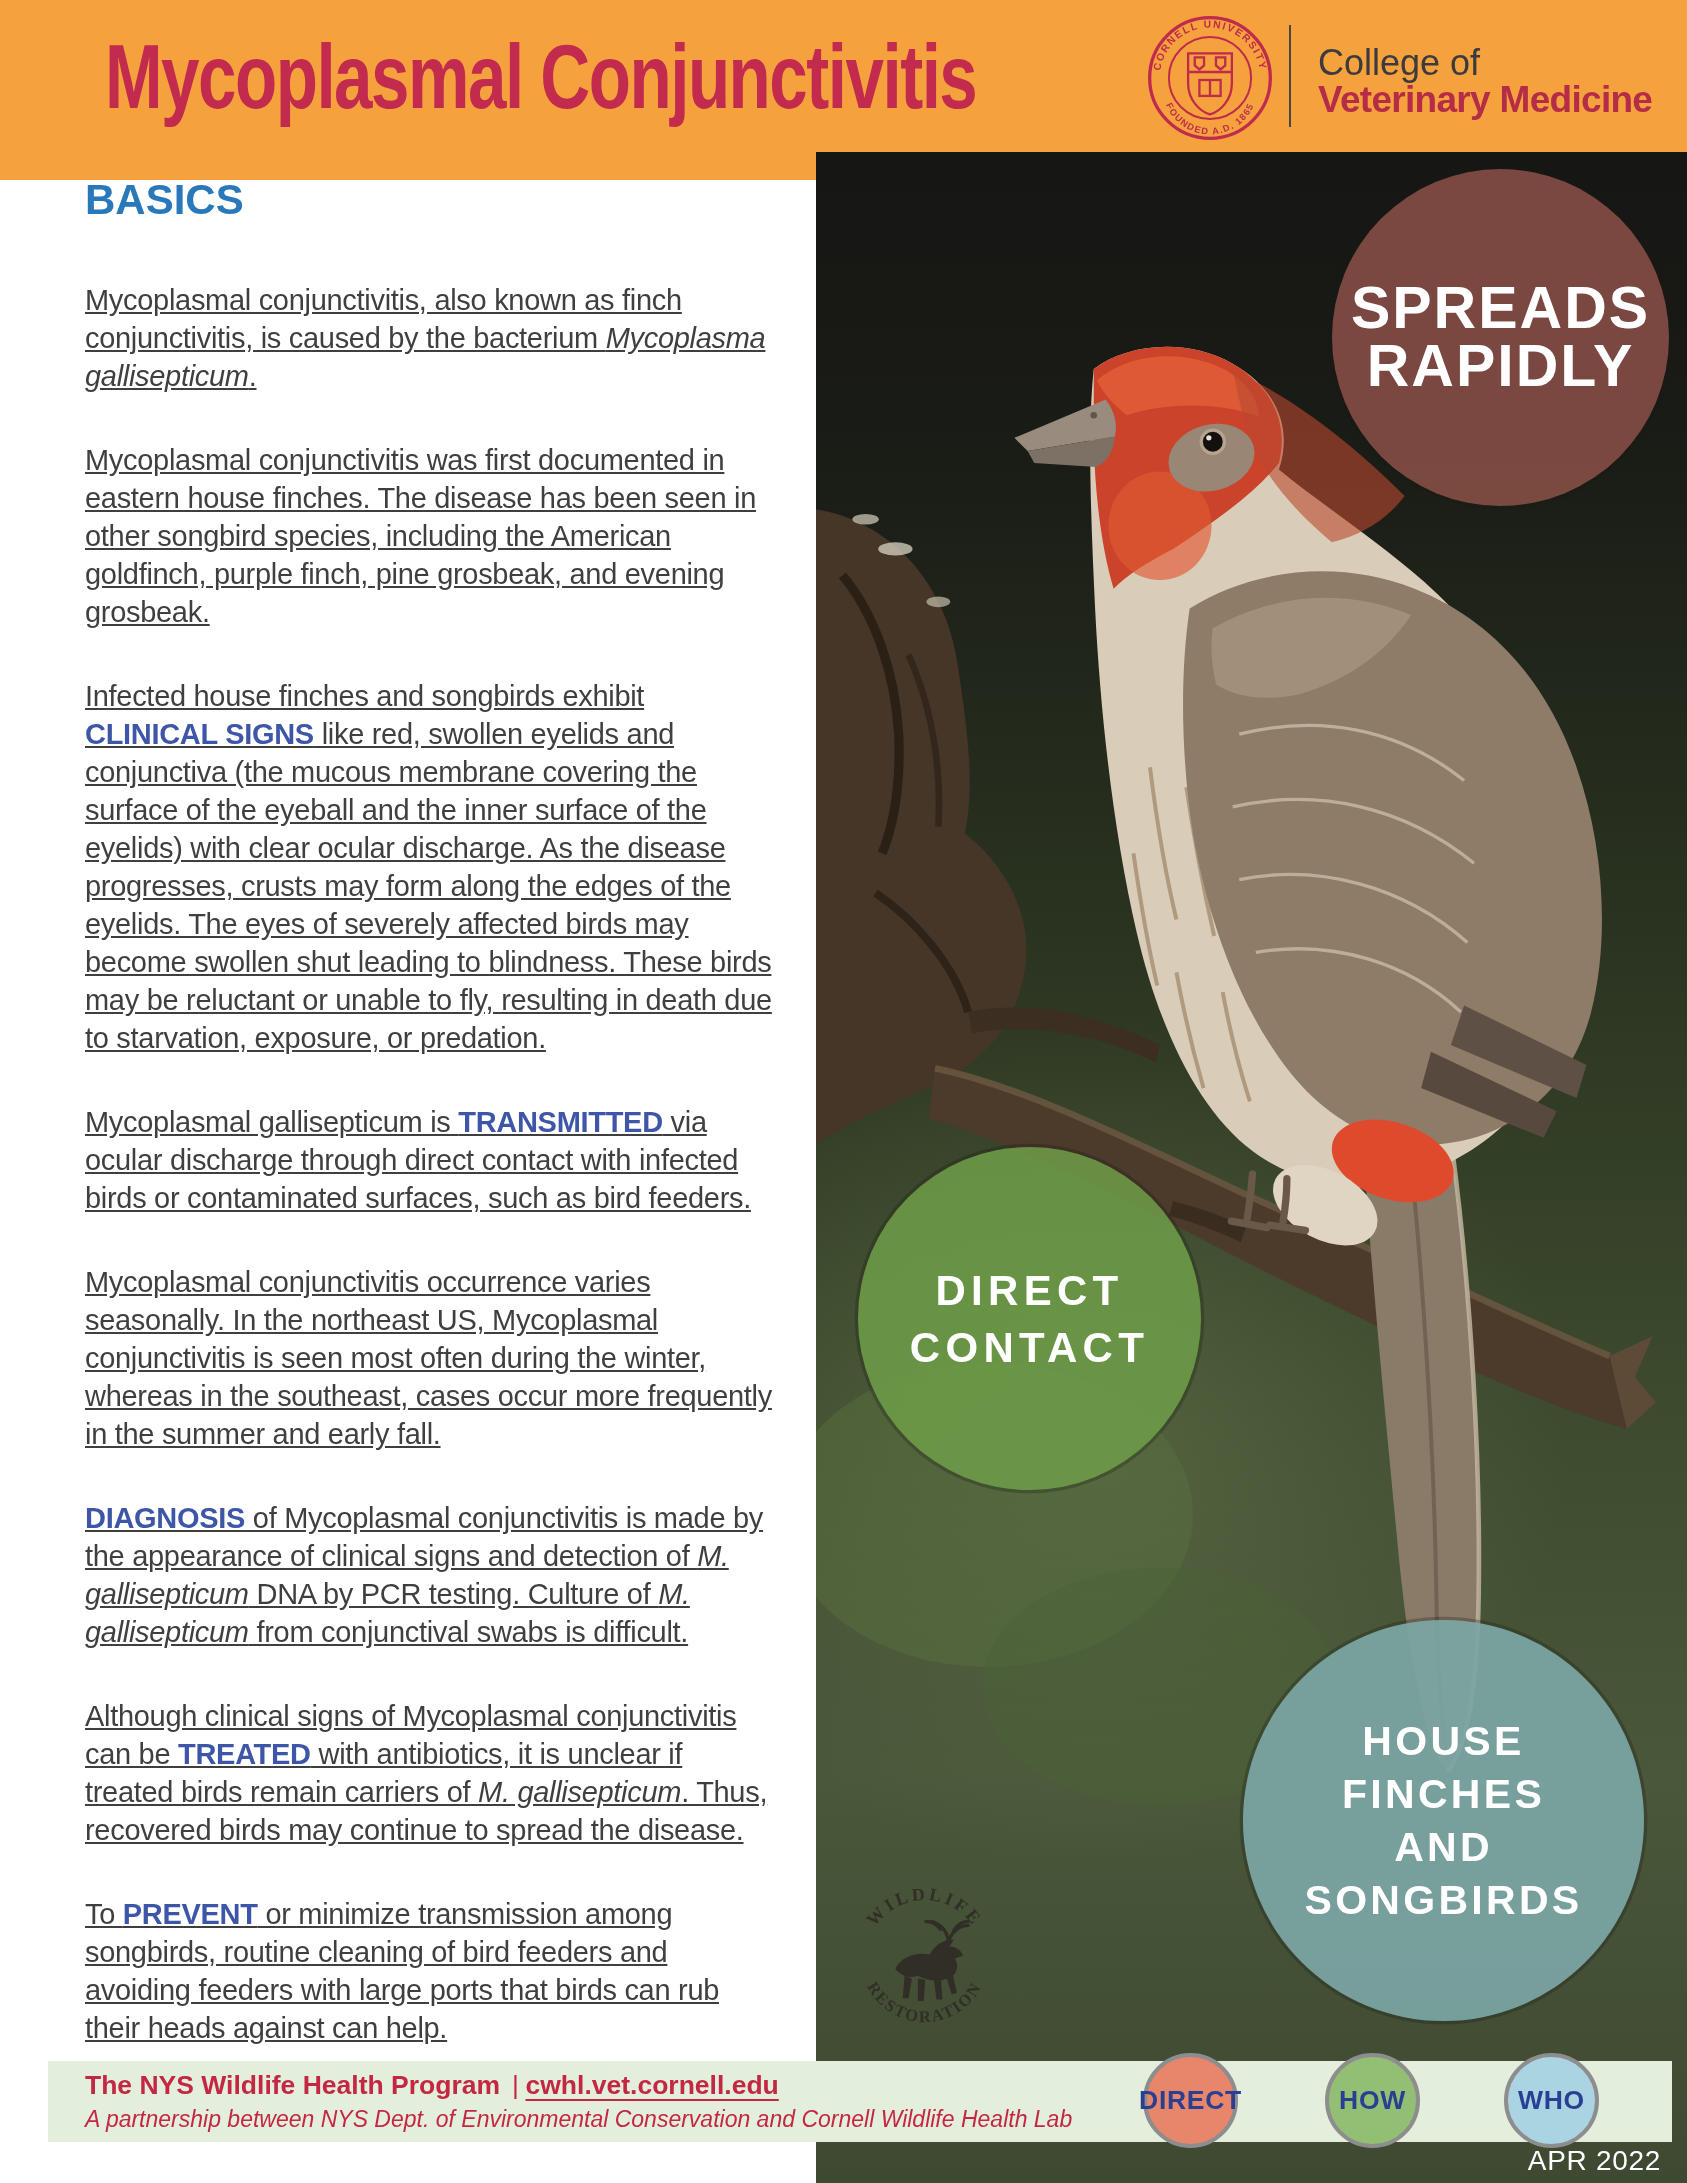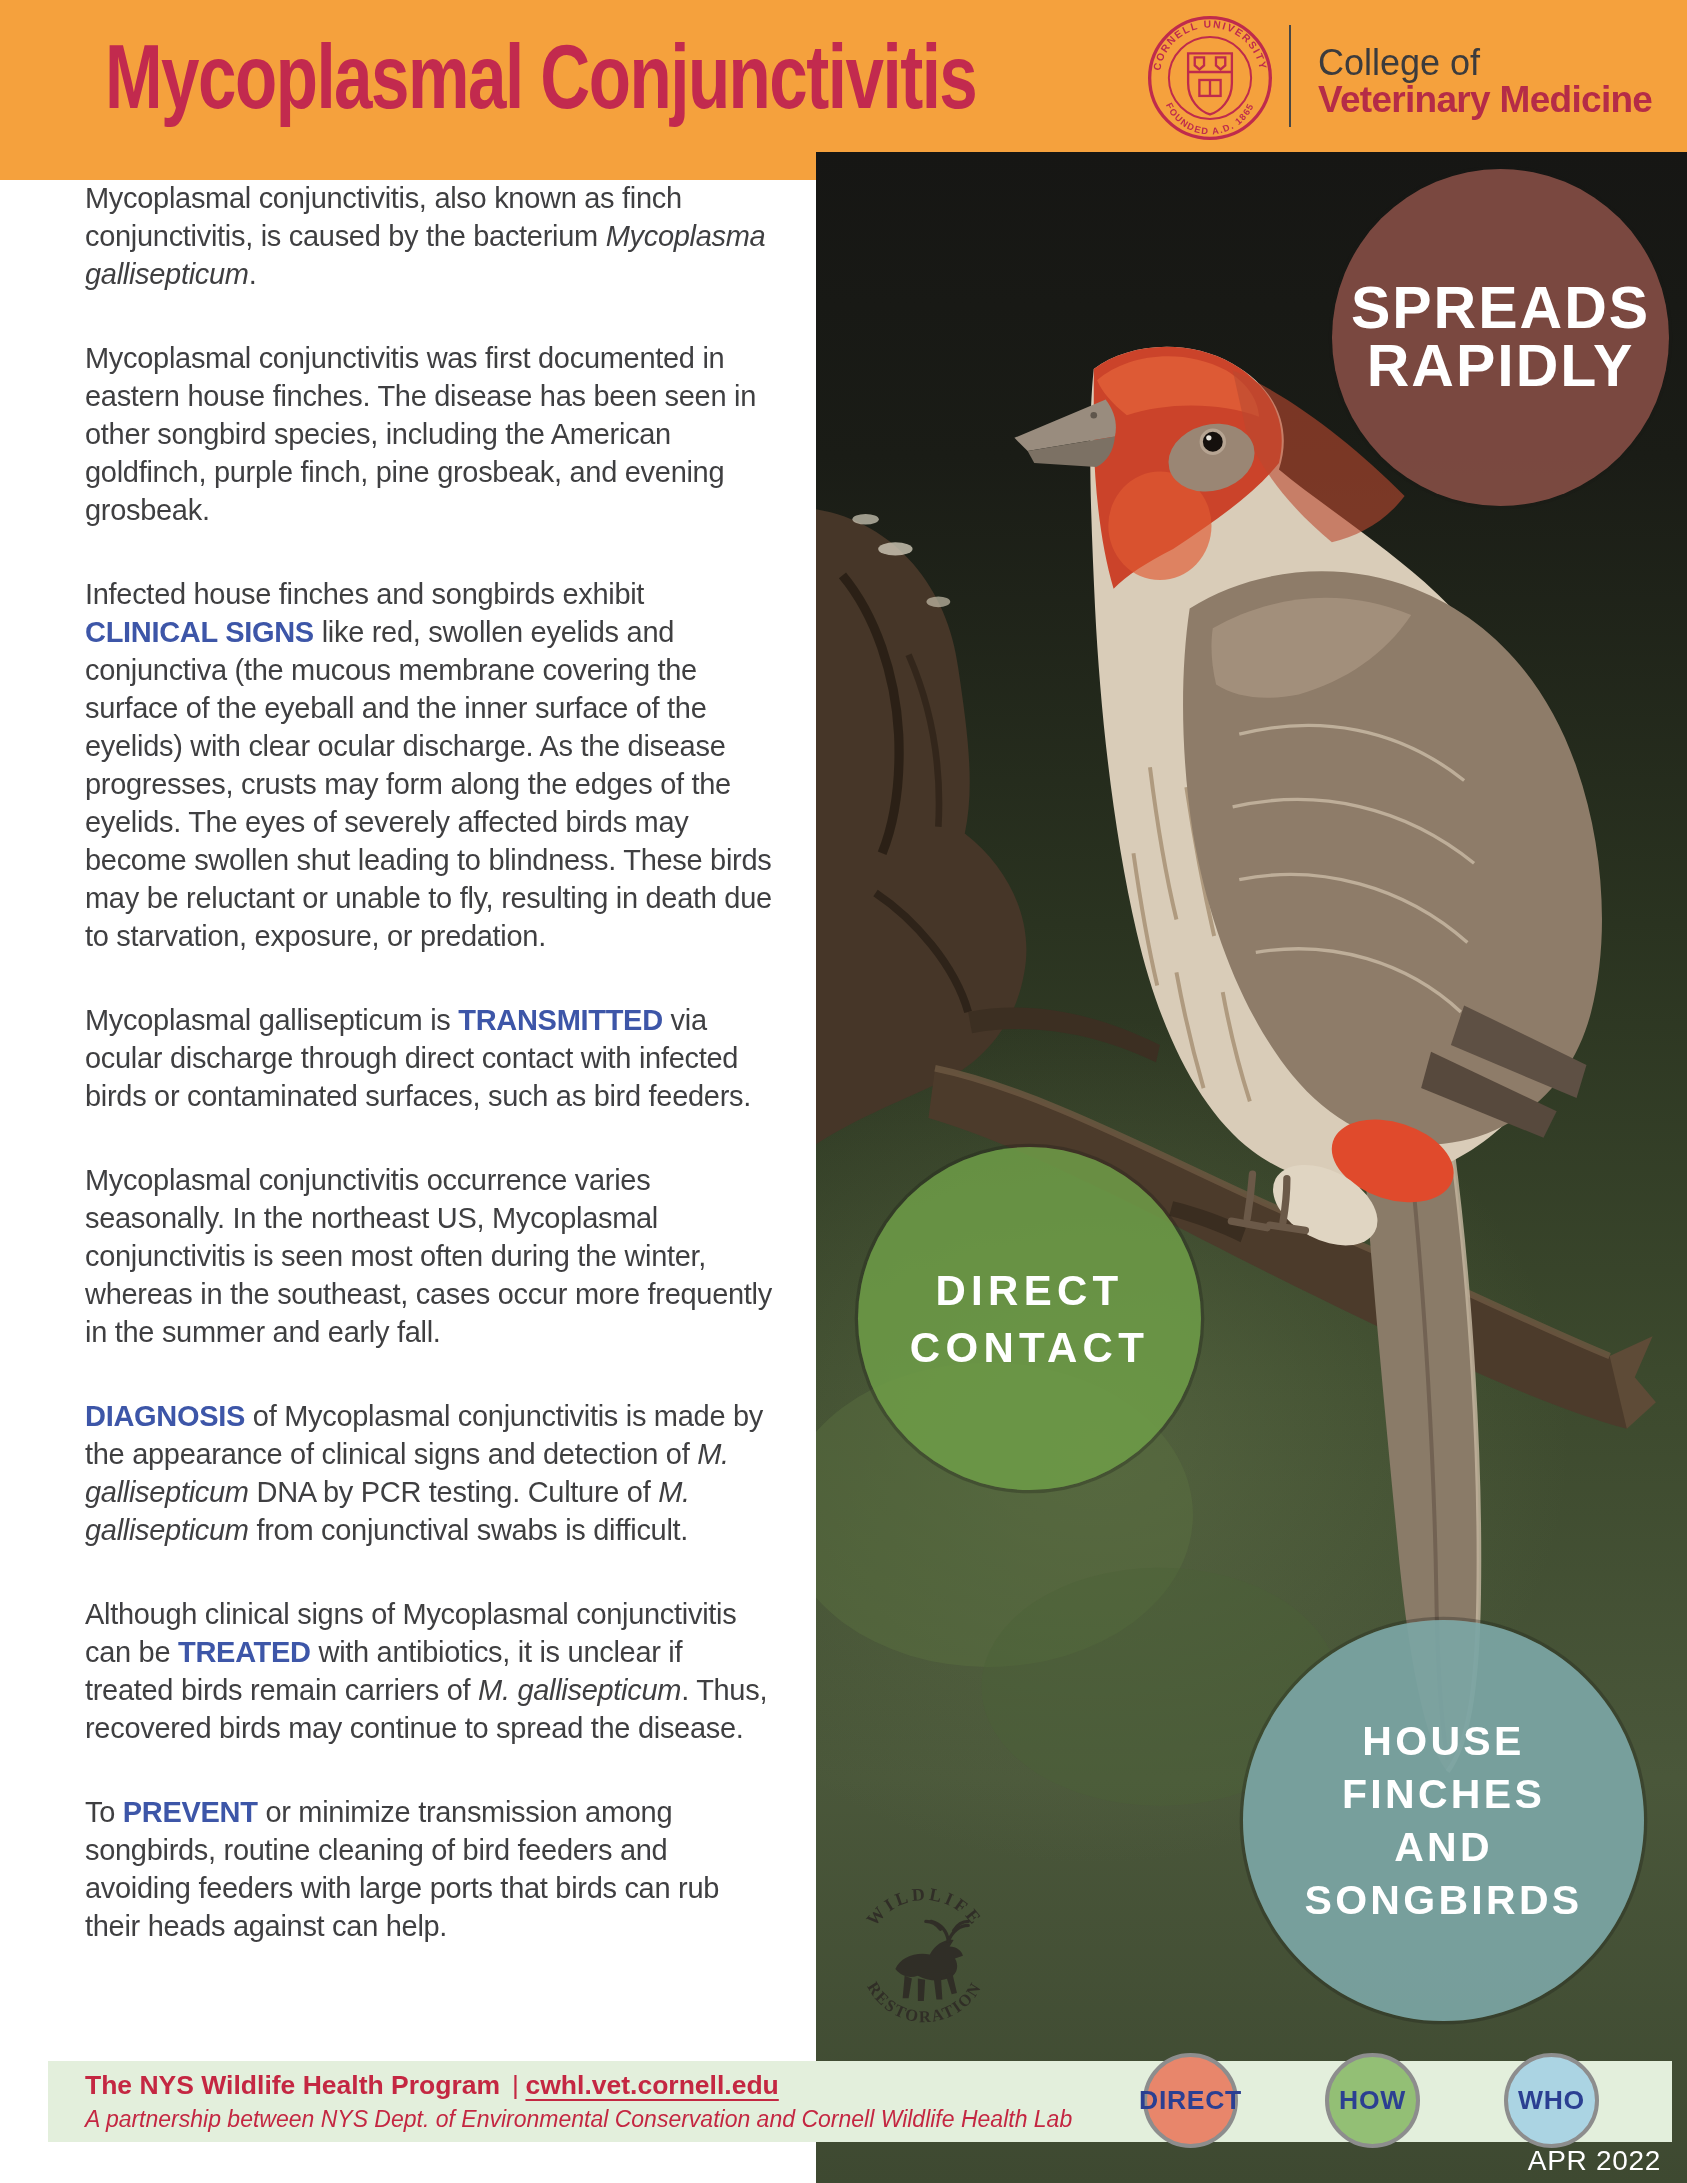--- a/index.html
+++ b/index.html
@@ -21,21 +21,21 @@
   .seal{position:absolute;left:1147px;top:14.6px;width:126px;height:126px;}
   .header-divider{position:absolute;left:1289px;top:25px;width:2px;height:102px;background:#474745;}
   .college-line1{position:absolute;left:1318px;top:42px;font-size:36px;color:var(--college-gray);
       font-weight:400;letter-spacing:0;}
   .college-line2{position:absolute;left:1318px;top:79px;font-size:37px;color:var(--college-red);
       font-weight:700;letter-spacing:-0.7px;}
 
   
   .article{position:absolute;left:85px;top:179px;width:691px;}
   .article h2{font-size:42px;line-height:42px;font-weight:700;color:var(--heading-blue);margin:0 0 60px 0;letter-spacing:0px;}
-  .article p{font-size:29px;line-height:38px;color:var(--body-text);margin:0 0 46px 0;letter-spacing:-0.3px;}
+  .article p{font-size:29px;line-height:38px;color:var(--body-text);margin:0 0 46px 0;letter-spacing:-0.3px;text-decoration:underline;}
   .seg-keyword{font-weight:700;color:var(--keyword-blue);}
   .seg-italic{font-style:italic;}
 
   
   .photo-panel{position:absolute;left:816px;top:152px;width:871px;height:2031px;overflow:hidden;background:#2a3020;}
   .photo-panel svg.scene{position:absolute;left:0;top:0;width:100%;height:100%;display:block;}
 
   .overlay-circle{position:absolute;border-radius:50%;display:flex;flex-direction:column;
       align-items:center;justify-content:center;text-align:center;
       box-shadow:0 0 0 3.3px rgba(25,25,20,0.28);}
@@ -95,20 +95,21 @@
         <line x1="95" y1="98" x2="95" y2="122"></line>
       </g>
     </svg>
 
     <div class="header-divider"></div>
     <div class="college-line1">College of</div>
     <div class="college-line2">Veterinary Medicine</div>
   </div>
 
   <div class="article">
+    <h2>BASICS</h2>
     <p><span>Mycoplasmal conjunctivitis, also known as finch conjunctivitis, is caused by the bacterium </span><span class="seg-italic">Mycoplasma gallisepticum</span><span>.</span></p>
     <p><span>Mycoplasmal conjunctivitis was first documented in eastern house finches. The disease has been seen in other songbird species, including the American goldfinch, purple finch, pine grosbeak, and evening grosbeak.</span></p>
     <p><span>Infected house finches and songbirds exhibit </span><span class="seg-keyword">CLINICAL SIGNS</span><span> like red, swollen eyelids and conjunctiva (the mucous membrane covering the surface of the eyeball and the inner surface of the eyelids) with clear ocular discharge. As the disease progresses, crusts may form along the edges of the eyelids. The eyes of severely affected birds may become swollen shut leading to blindness. These birds may be reluctant or unable to fly, resulting in death due to starvation, exposure, or predation.</span></p>
     <p><span>Mycoplasmal gallisepticum is </span><span class="seg-keyword">TRANSMITTED</span><span> via ocular discharge through direct contact with infected birds or contaminated surfaces, such as bird feeders.</span></p>
     <p><span>Mycoplasmal conjunctivitis occurrence varies seasonally. In the northeast US, Mycoplasmal conjunctivitis is seen most often during the winter, whereas in the southeast, cases occur more frequently in the summer and early fall.</span></p>
     <p><span class="seg-keyword">DIAGNOSIS</span><span> of Mycoplasmal conjunctivitis is made by the appearance of clinical signs and detection of </span><span class="seg-italic">M. gallisepticum</span><span> DNA by PCR testing. Culture of </span><span class="seg-italic">M. gallisepticum</span><span> from conjunctival swabs is difficult.</span></p>
     <p><span>Although clinical signs of Mycoplasmal conjunctivitis can be </span><span class="seg-keyword">TREATED</span><span> with antibiotics, it is unclear if treated birds remain carriers of </span><span class="seg-italic">M. gallisepticum</span><span>. Thus, recovered birds may continue to spread the disease.</span></p>
     <p><span>To </span><span class="seg-keyword">PREVENT</span><span> or minimize transmission among songbirds, routine cleaning of bird feeders and avoiding feeders with large ports that birds can rub their heads against can help.</span></p>
   </div>
 

